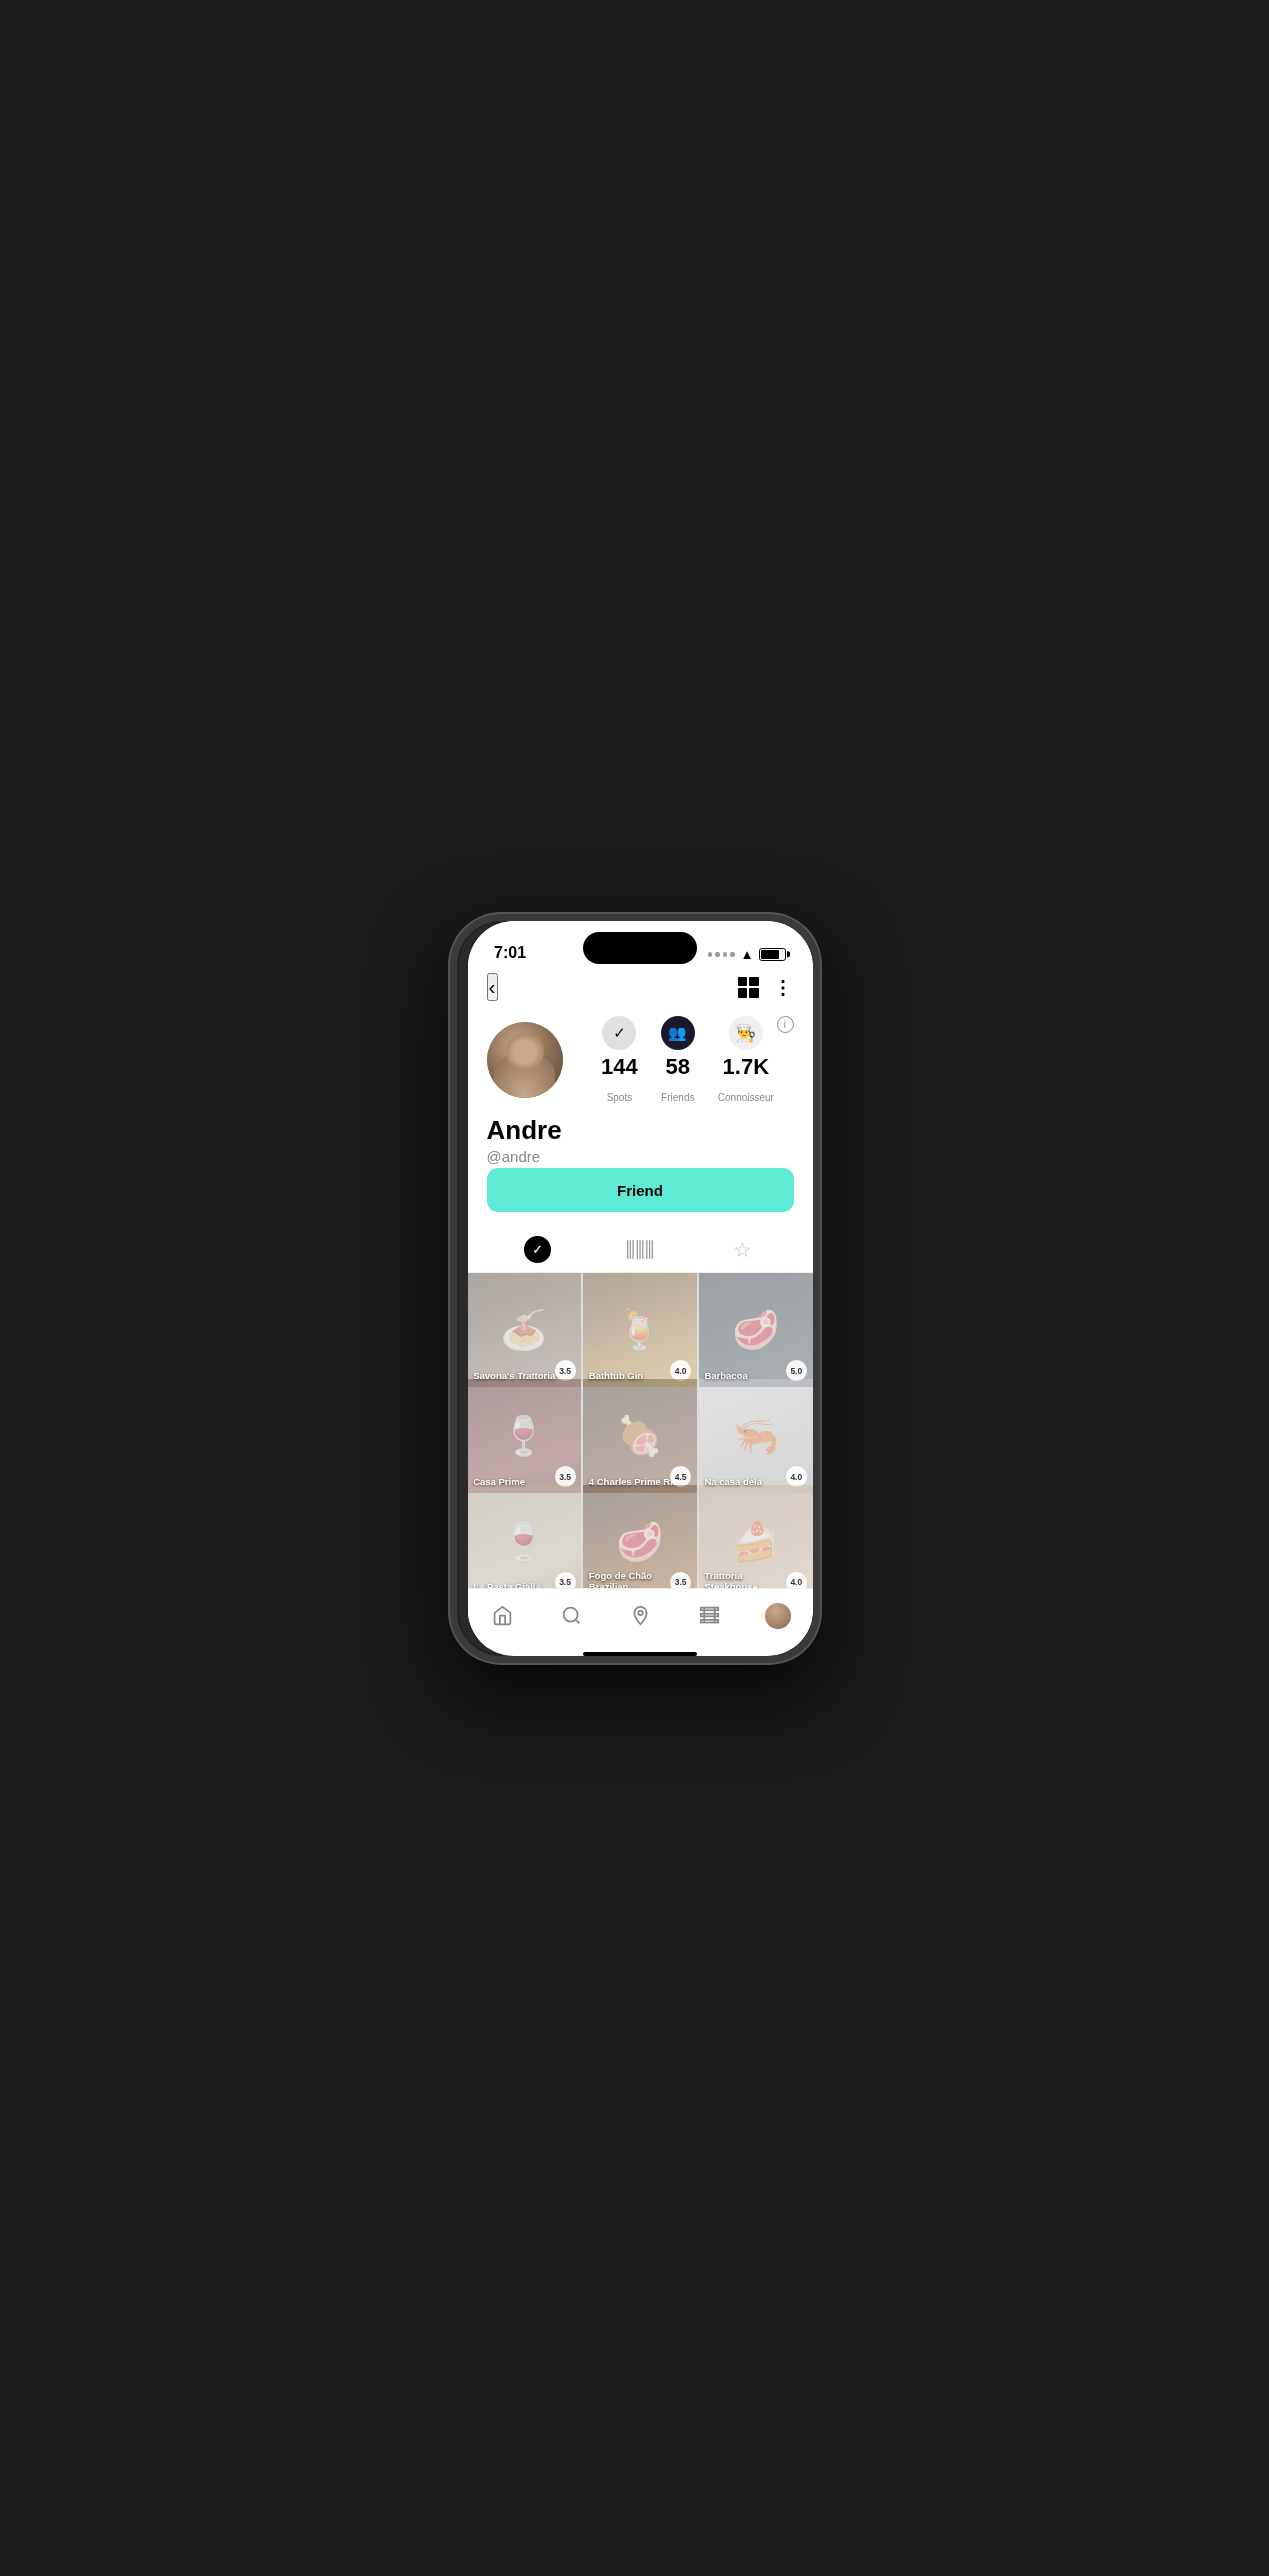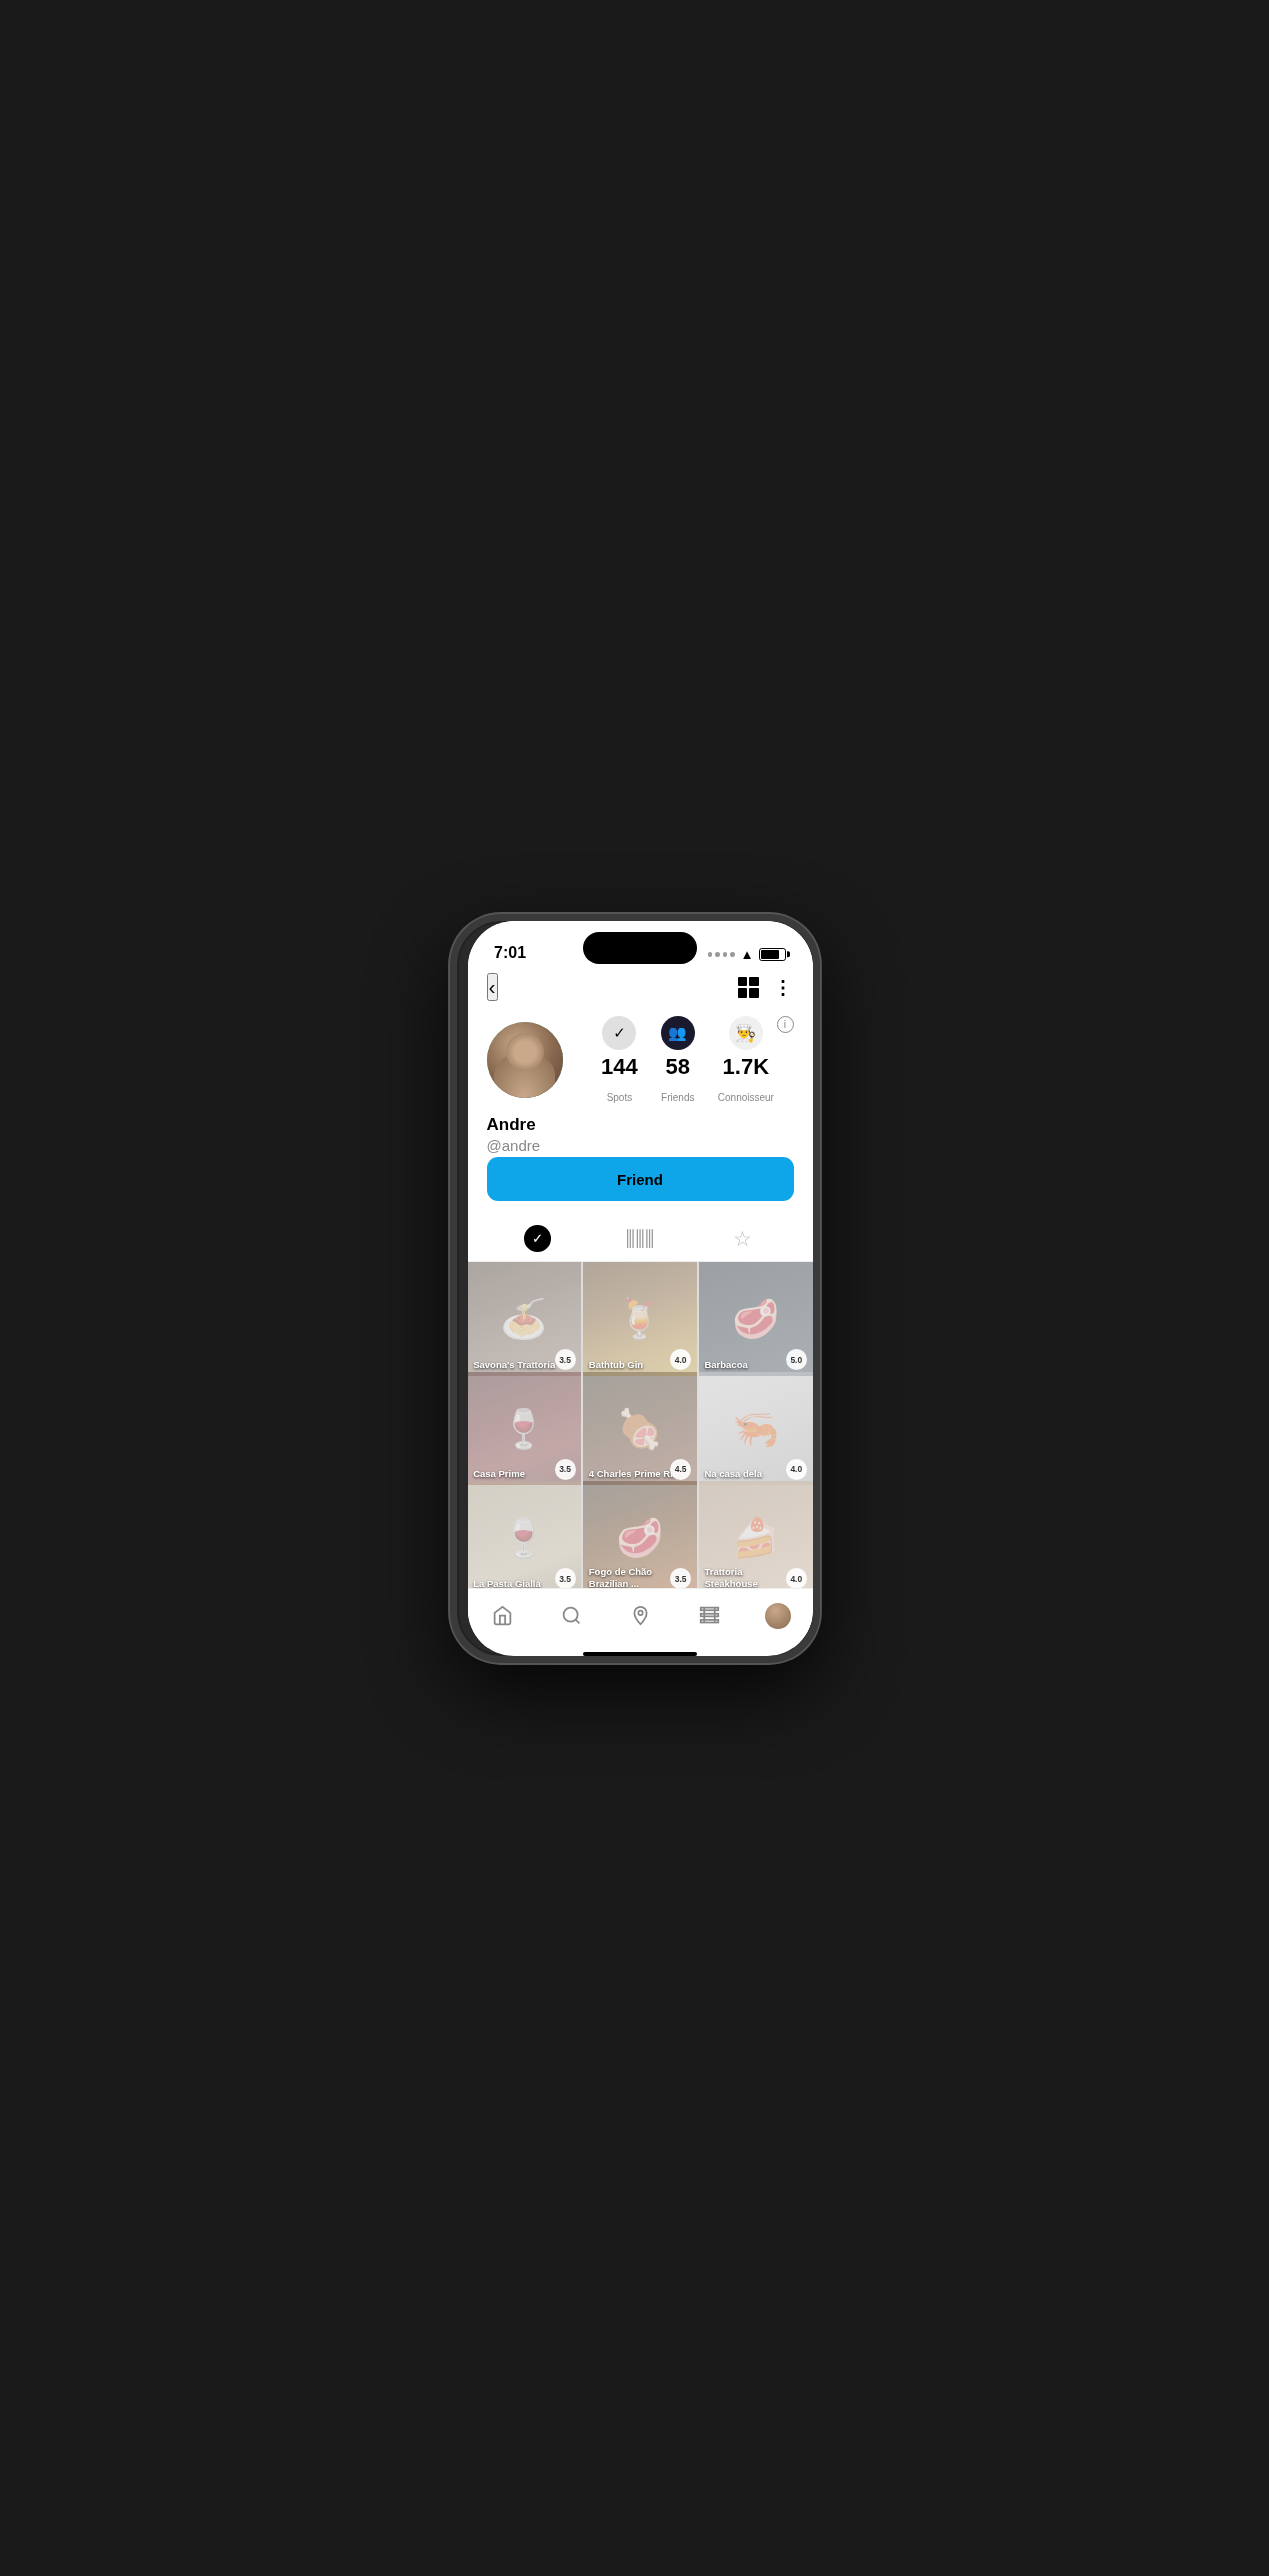--- a/index.html
+++ b/index.html
@@ -220,33 +220,33 @@
       border: 0.9px solid #888;
       border-radius: 50%;
       width: 17px;
       height: 17px;
       display: flex;
       align-items: center;
       justify-content: center;
       font-size: 10.4px;
     }
     .profile-name {
-      font-size: 17px;
+      font-size: 26px;
       font-weight: 700;
       color: #000;
       margin-bottom: 1.9px;
     }
     .profile-handle {
       font-size: 15px;
       color: #888;
     }
     .friend-button {
       width: 100%;
       padding: 13.3px;
-      background: #0ea5e9;
+      background: #5eead4;
       border: none;
       border-radius: 11px;
       font-size: 15px;
       font-weight: 600;
       color: #000;
       cursor: pointer;
       margin-top: 3.8px;
     }
     
     .tab-section {

